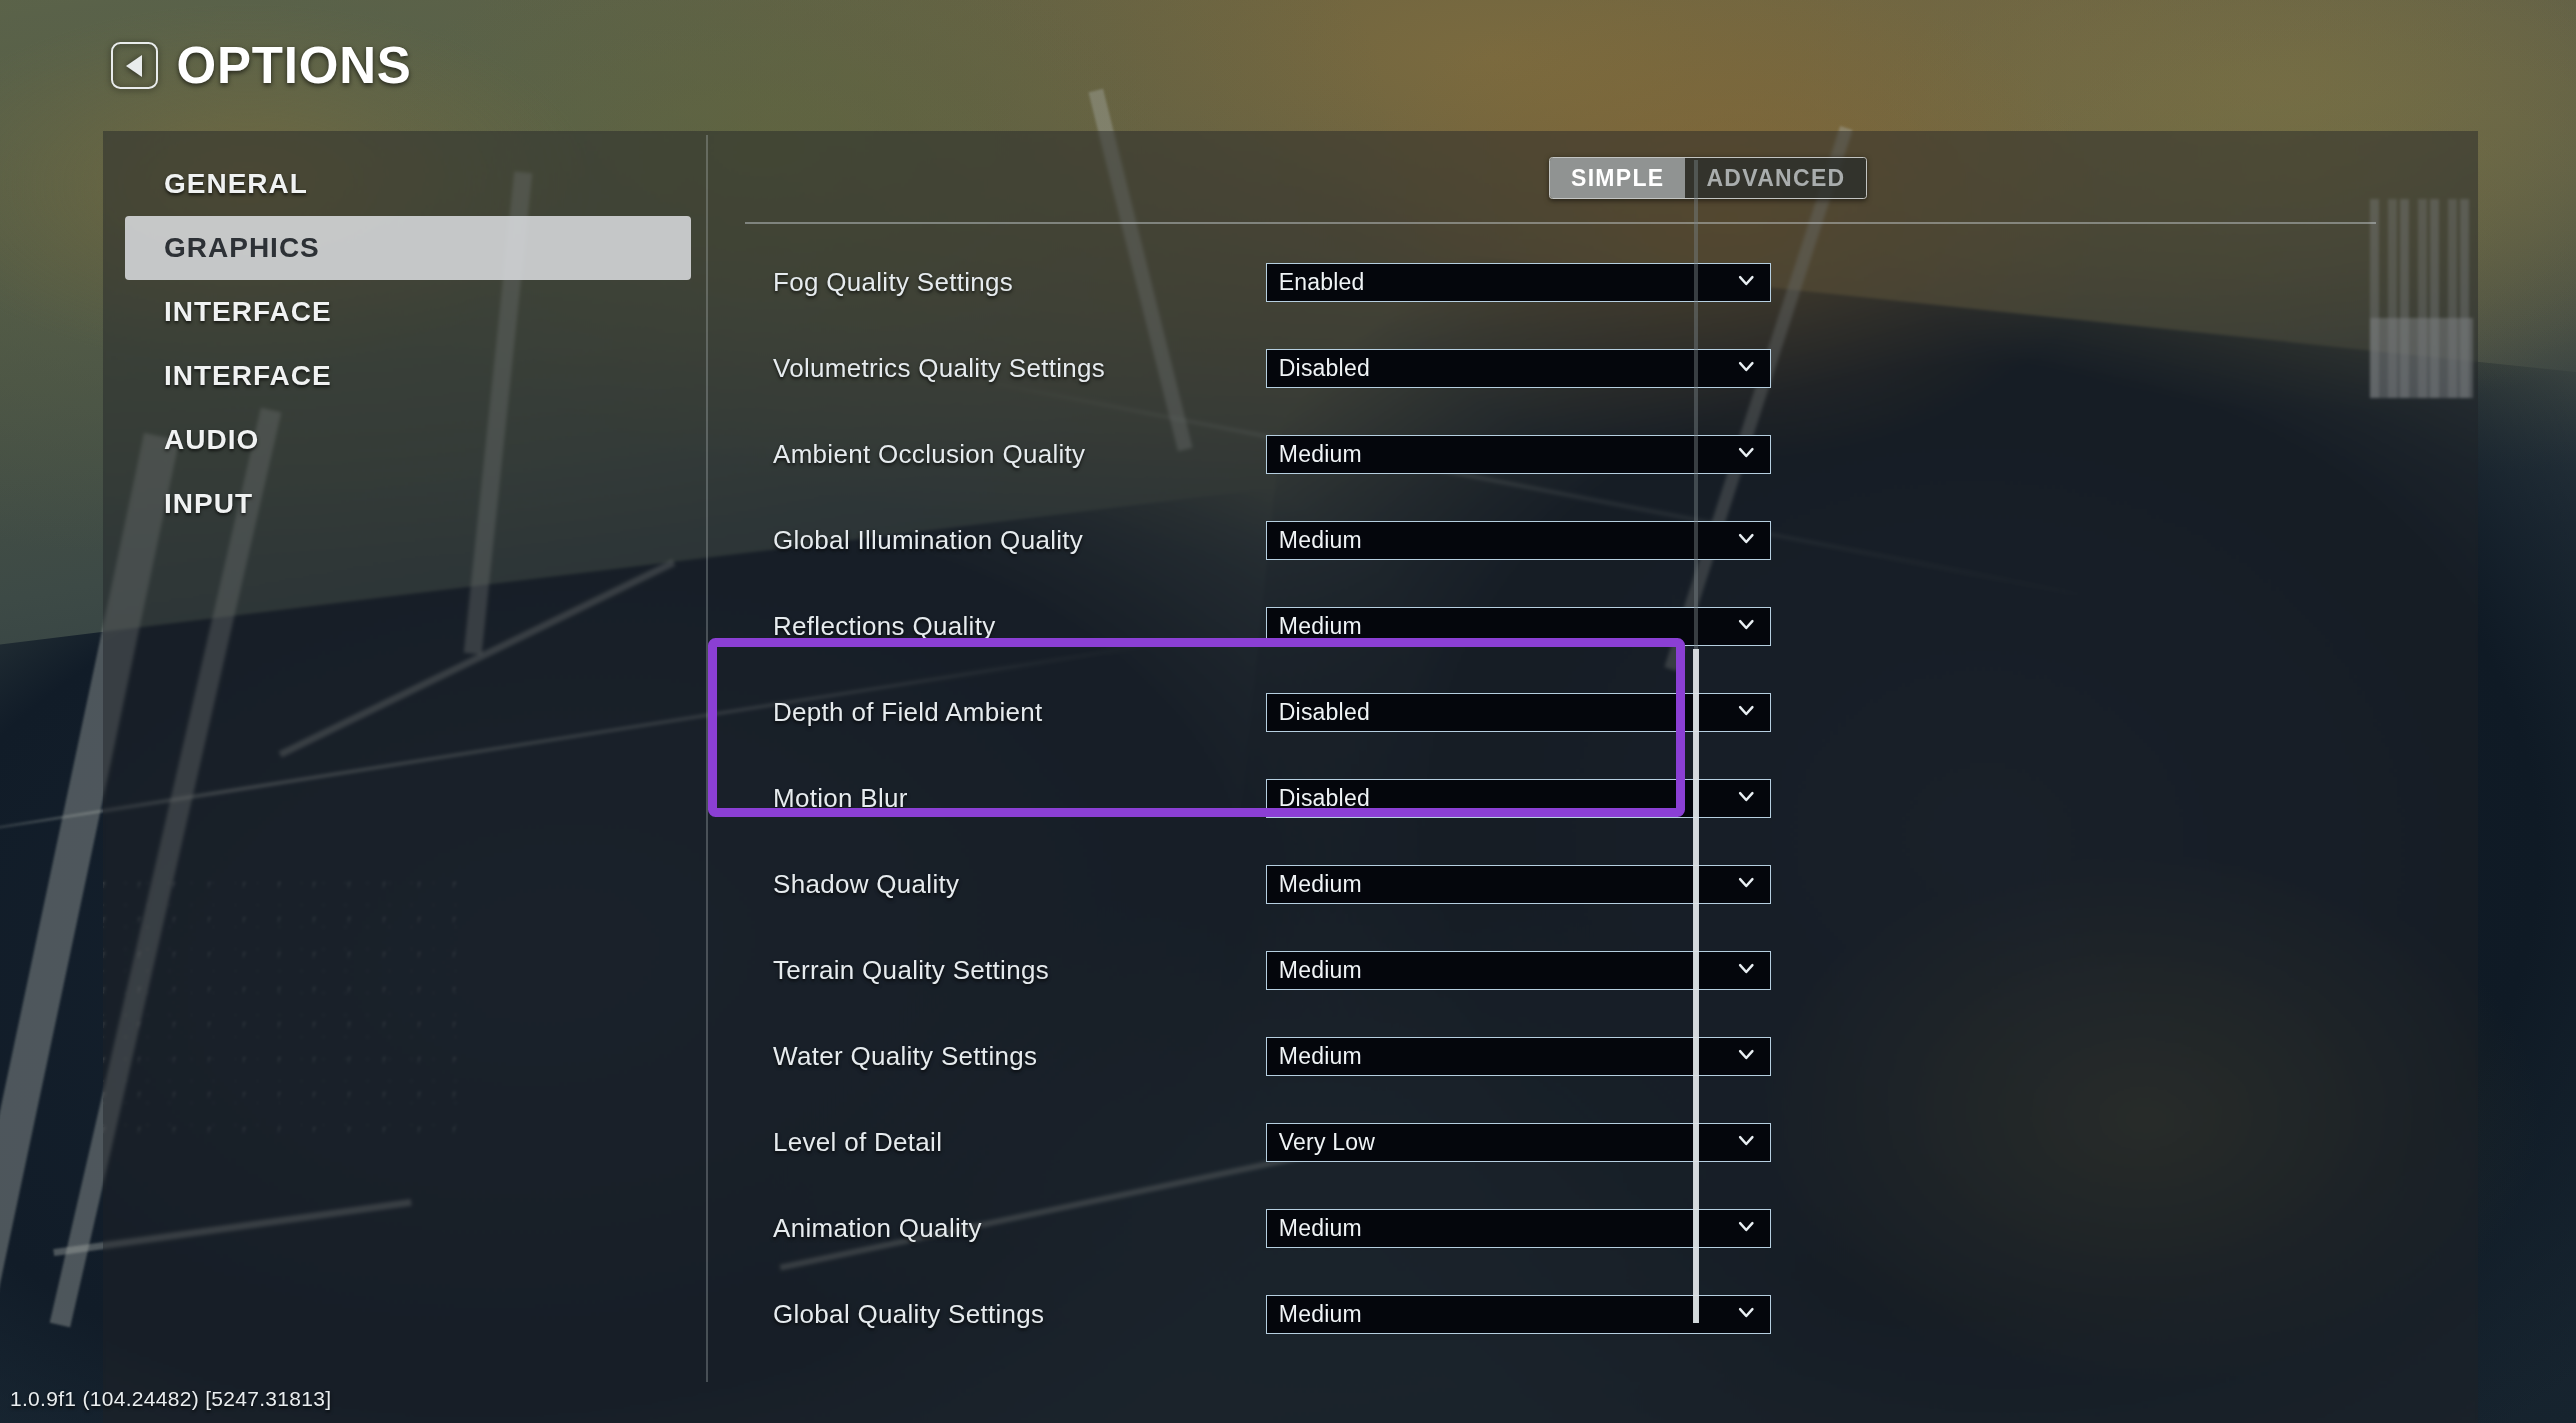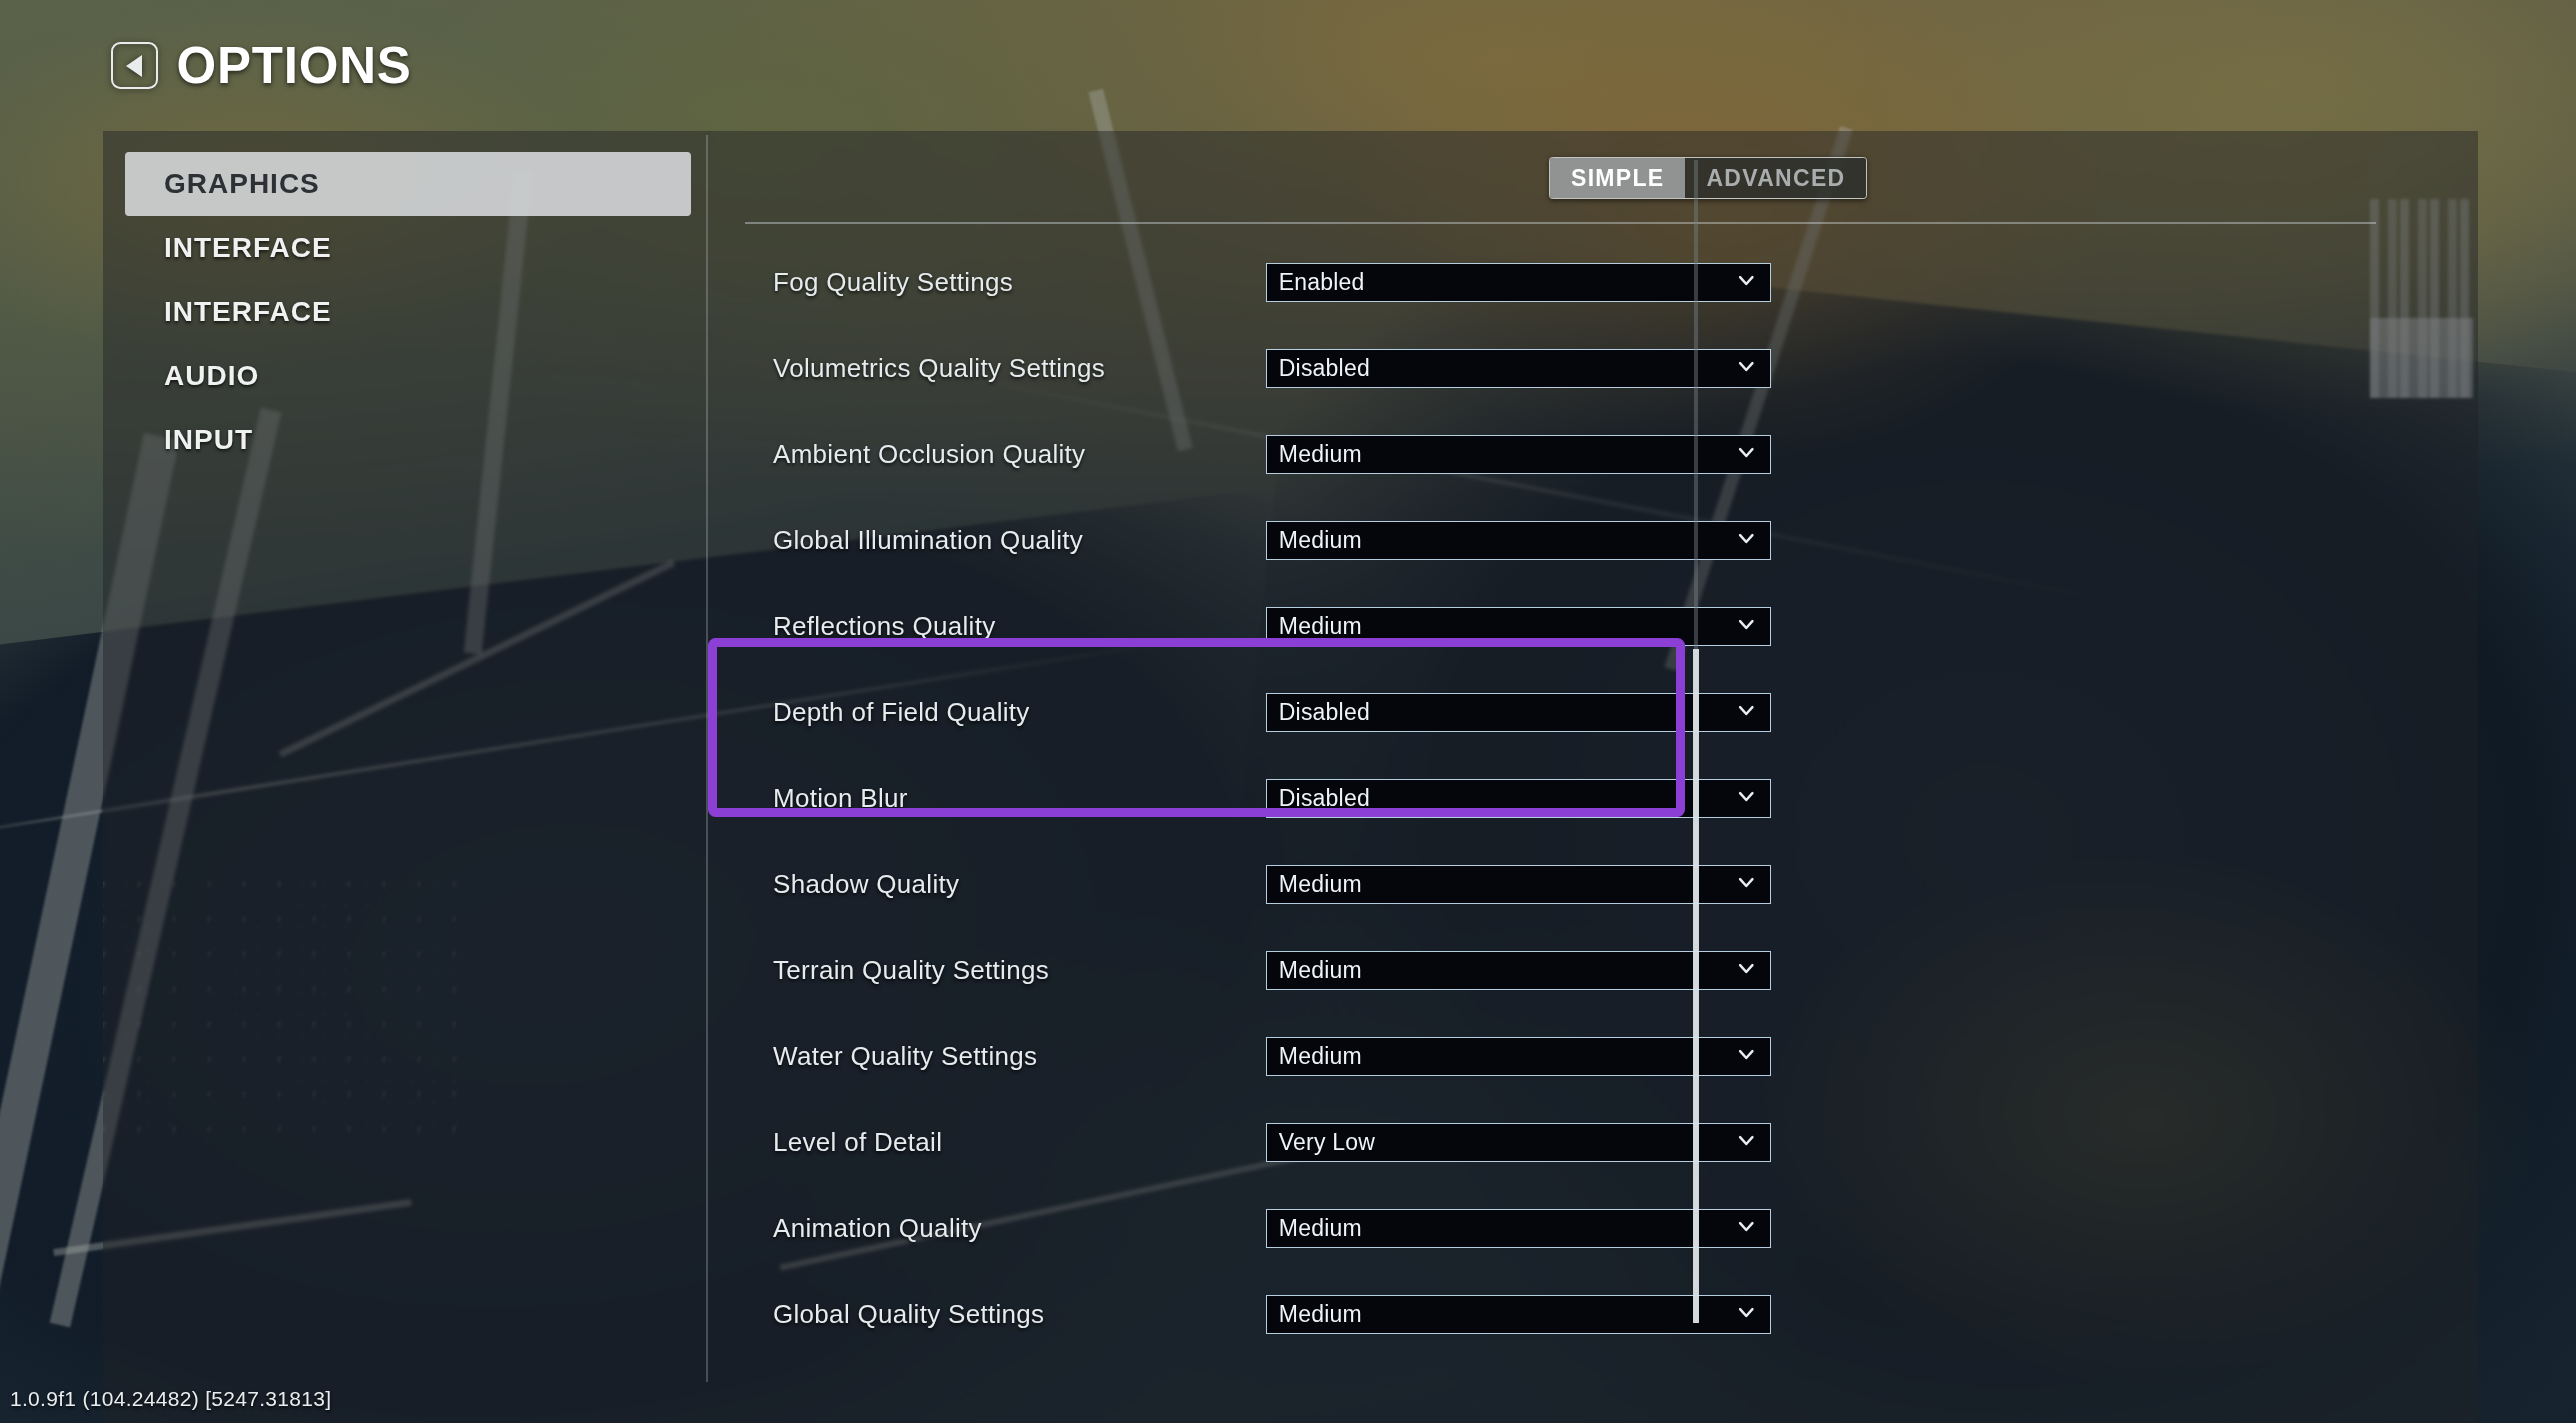--- a/index.html
+++ b/index.html
@@ -252,20 +252,23 @@
 <div id="panel"></div>
 
 <div id="header">
   <div class="back-btn">
     <span class="tri"></span>
   </div>
   <div class="page-title">OPTIONS</div>
 </div>
 
 <div id="sidebar">
+    <div class="nav-item">
+      <span>GENERAL</span>
+    </div>
     <div class="nav-item active">
       <span>GRAPHICS</span>
     </div>
     <div class="nav-item">
       <span>INTERFACE</span>
     </div>
     <div class="nav-item">
       <span>INTERFACE</span>
     </div>
     <div class="nav-item">
@@ -333,21 +336,21 @@
         <div class="dropdown">
           <span class="dd-value">Medium</span>
           <span class="dd-chevron">
             <svg viewBox="0 0 24 24" width="18.5" height="18.5" fill="none" stroke="#e8eef2" stroke-width="3.2" stroke-linecap="round" stroke-linejoin="round">
               <polyline points="4,8 12,17 20,8"></polyline>
             </svg>
           </span>
         </div>
       </div>
       <div class="row">
-        <div class="row-label">Depth of Field Quality</div>
+        <div class="row-label">Depth of Field Ambient</div>
         <div class="dropdown">
           <span class="dd-value">Disabled</span>
           <span class="dd-chevron">
             <svg viewBox="0 0 24 24" width="18.5" height="18.5" fill="none" stroke="#e8eef2" stroke-width="3.2" stroke-linecap="round" stroke-linejoin="round">
               <polyline points="4,8 12,17 20,8"></polyline>
             </svg>
           </span>
         </div>
       </div>
       <div class="row">

